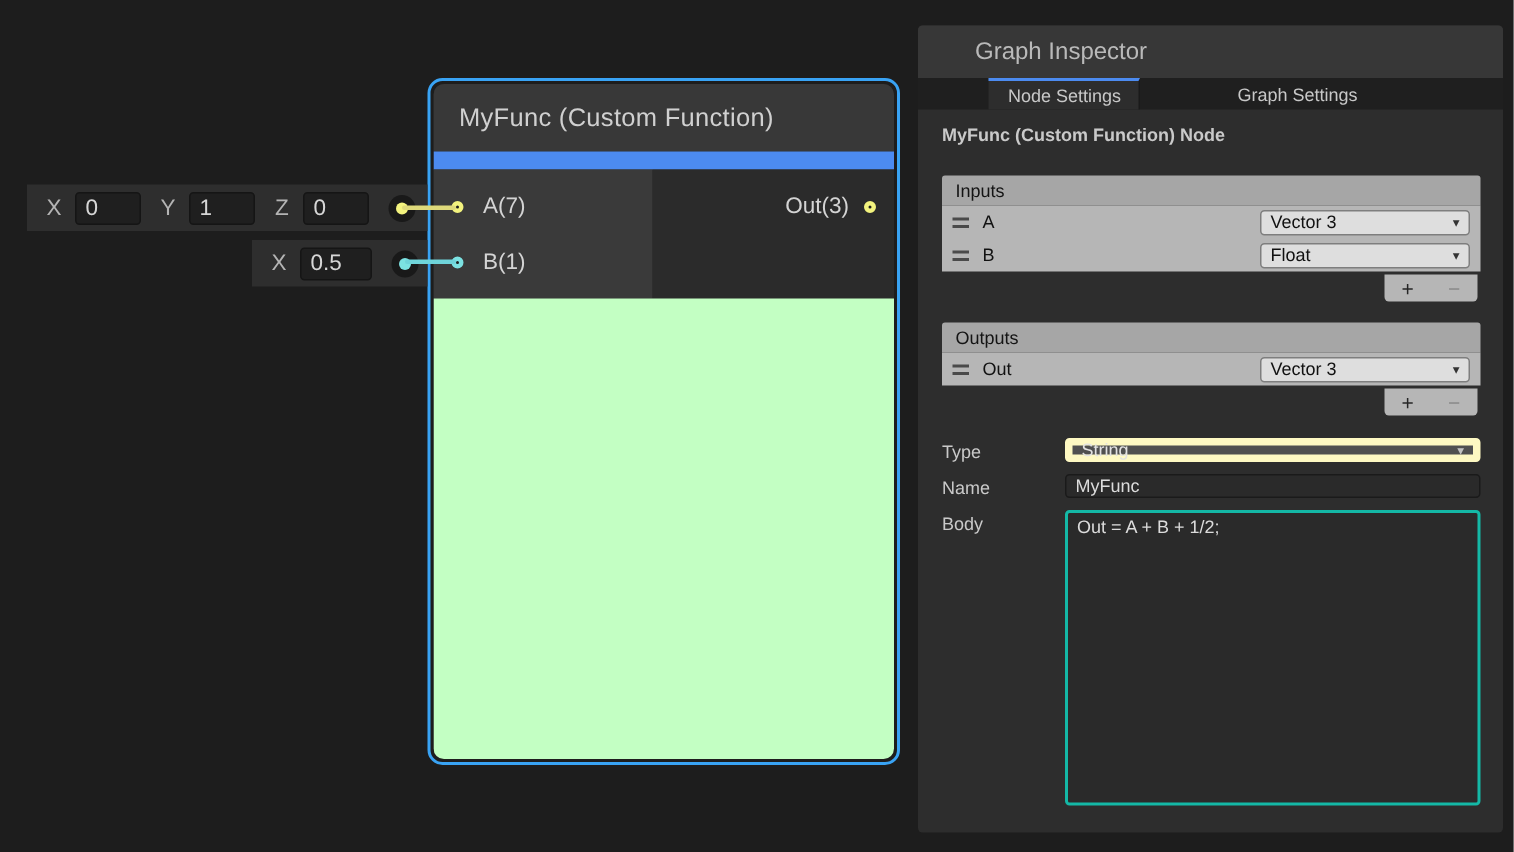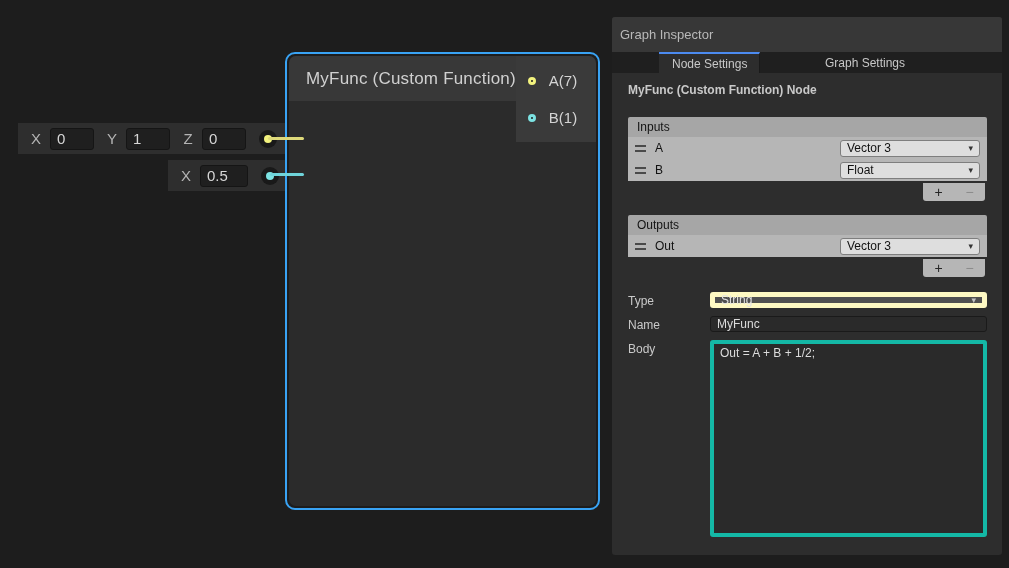--- a/index.html
+++ b/index.html
@@ -22,41 +22,41 @@
 
   
   .wire { position:absolute; height:3px; z-index:5; border-radius:2px; }
   .wire.yellow { left:268px; top:137px; width:36px; background:#ded97a; }
   .wire.cyan { left:270px; top:173px; width:34px; background:#6fd4da; }
 
   
   .node-outer { position:absolute; left:285px; top:52px; width:315px; height:458px;
                 border:2px solid #39a3f4; border-radius:10px; padding:2px; z-index:1; }
   .node { width:100%; height:100%; border-radius:7px; overflow:hidden; background:#2b2b2b;
-          display:flex; flex-direction:row; }
+          display:flex; flex-direction:column; }
   .node-header { height:45px; background:#383838; display:flex; align-items:center; padding-left:17px;
                  color:#d0d0d0; font-size:17px; letter-spacing:.2px; flex:0 0 auto; }
   .accent-bar { height:12px; background:#4c8bf0; flex:0 0 auto; }
   .ports { height:86px; display:flex; flex:0 0 auto; }
   .ports-left { width:146px; background:#3a3a3a; padding-top:6px; }
   .ports-right { flex:1; background:#2b2b2b; padding-top:6px; }
   .port-row { height:37px; display:flex; align-items:center; padding-left:12px; }
   .port-row.out { justify-content:flex-end; padding-right:12px; padding-left:0; }
   .ring { width:8px; height:8px; border-radius:50%; background:#1e1e1e; border:3px solid #f3f37e;
           position:relative; z-index:6; flex:0 0 auto; }
   .ring.cyan { border-color:#7ce2e2; }
   .port-label { color:#d4d4d4; font-size:15px; margin-left:13px; }
   .port-row.out .port-label { margin-left:0; margin-right:10px; }
   .preview { flex:1; background:#c3ffc3; }
 
   
   .panel { position:absolute; left:612px; top:17px; width:390px; height:538px; background:#2d2d2d;
            border-radius:3px; z-index:2; }
-  .panel-header { height:35px; background:#373737; display:flex; align-items:center; padding-left:8px;
-                  color:#b9b9b9; font-size:13px; border-radius:3px 3px 0 0; }
+  .panel-header { height:35px; background:#373737; display:flex; align-items:center; padding-left:38px;
+                  color:#b9b9b9; font-size:16px; border-radius:3px 3px 0 0; }
   .tabs { height:21px; background:#1f1f1f; display:flex; }
   .tab { font-size:12px; color:#c8c8c8; display:flex; align-items:center;margin-left:47px; }
   .tab.active { width:101px; background:#2d2d2d; border-top:2px solid #4c8bf0; padding-left:13px;
                 border-right:1px solid #1a1a1a; }
   .tab.inactive { padding:0 18px; }
   .content { padding:0 15px 0 16px; }
   .insp-title { margin-top:10px; font-size:12px; font-weight:bold; color:#c9c9c9; }
 
   .gray-box { margin-top:20px; }
   .gray-header { height:20px; background:#a6a6a6; color:#141414; font-size:12px; display:flex;
@@ -74,21 +74,21 @@
   .pm-btn.dim { color:#8a8a8a; }
 
   .field-row { display:flex; margin-top:8px; align-items:flex-start; }
   .field-row.first { margin-top:15px; }
   .field-label { width:82px; font-size:12px; color:#c9c9c9; padding-top:2px; flex:0 0 auto; }
   .dark-select { flex:1; height:16px; background:#505050; border:5px solid #fef9c3; border-radius:3px;
                  display:flex; align-items:center; padding:0 6px; font-size:12px; color:#e2e2e2; }
   .dark-select .ddl-arrow { color:#c2c2c2; }
   .dark-input { flex:1; height:16px; background:#2a2a2a; border:1px solid #1a1a1a; border-radius:3px;
                 color:#dcdcdc; font-size:12px; padding:0 6px; outline:none; }
-  .dark-textarea { flex:1; height:197px; background:#2a2a2a; border:4px solid #14b8a6; border-radius:3px;
+  .dark-textarea { flex:1; height:197px; background:#2a2a2a; border:2px solid #14b8a6; border-radius:3px;
                    color:#dcdcdc; font-size:12px; padding:2px 6px; resize:none; outline:none; }
 </style>
 </head>
 <body>
 
 <div class="stage">
 
   <div class="widget w-vec3">
     <span class="wlabel">X</span>
     <input class="wfield" value="0" style="">

